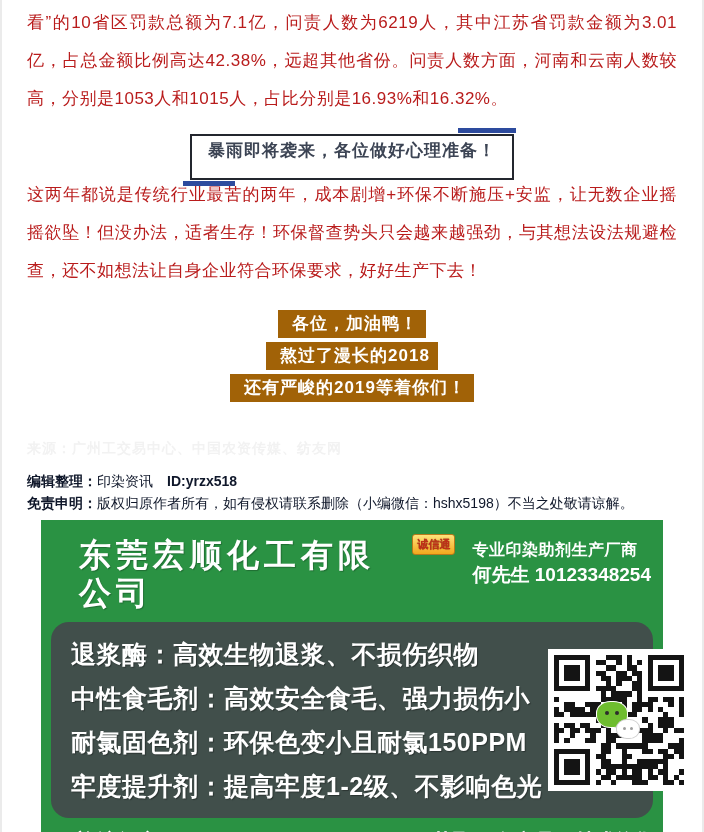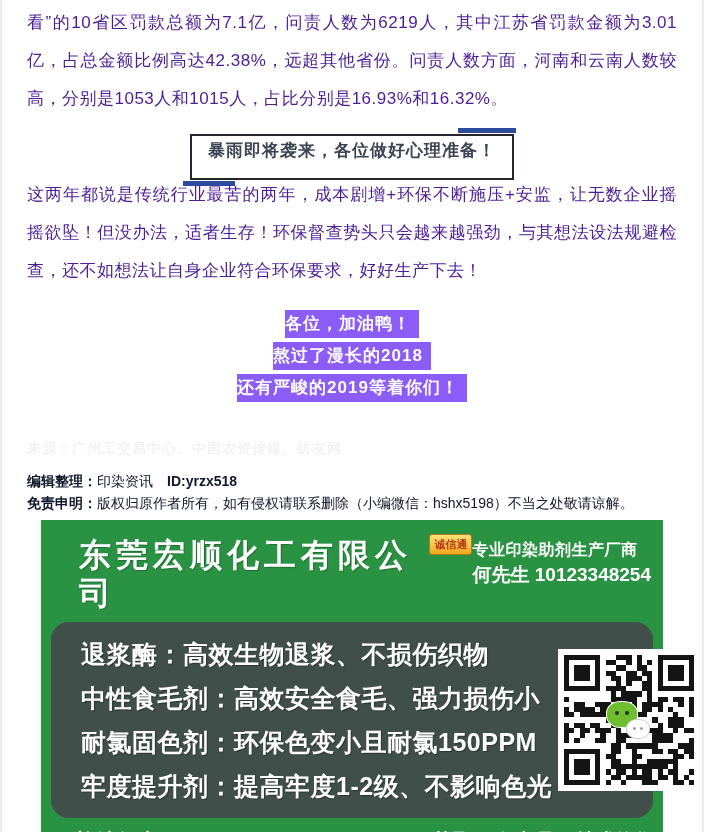--- a/index.html
+++ b/index.html
@@ -5,52 +5,52 @@
   * { margin:0; padding:0; box-sizing:border-box; }
   html,body { width:704px; height:832px; background:#ffffff; overflow:hidden; }
   body { font-family:"Liberation Sans","DejaVu Sans",sans-serif; color:#4a4a4a; position:relative; }
 
   .edge { position:absolute; top:0; bottom:0; width:2px; background:#ebebeb; }
   .edge.left { left:0; }
   .edge.right { right:0; }
 
   .page { padding:4px 27px 0 27px; }
 
-  .para { font-size:17px; line-height:38px; color:#4c1d95; text-align:justify; letter-spacing:0.5px; }
+  .para { font-size:17px; line-height:38px; color:#b91c1c; text-align:justify; letter-spacing:0.5px; }
 
   
   .callout-row { text-align:center; margin-top:16px; height:42px; }
   .callout-box { position:relative; display:inline-block; border:2px solid #23262e; padding:3px 16px 16px 16px; }
   .callout-text { font-size:17px; font-weight:bold; color:#3c4454; letter-spacing:1px; }
   .bar { position:absolute; height:5px; background:#2d4b9e; }
   .bar.top-right { top:-8px; right:-4px; width:58px; }
   .bar.bottom-left { bottom:-8px; left:-9px; width:52px; }
 
   
   .highlights { margin-top:20px; text-align:center; }
   .hl-line { margin:4px 0; }
-  .hl-chip { display:inline-block; background:#8b5cf6; color:#ffffff; font-weight:bold; font-size:17px; letter-spacing:1px; padding:2px 8px 3px 0; }
+  .hl-chip { display:inline-block; background:#a16207; color:#ffffff; font-weight:bold; font-size:17px; letter-spacing:1px; padding:2px 8px 3px 14px; }
 
   
   .source-line { margin-top:38px; font-size:14px; font-weight:bold; color:#f2f2f2; letter-spacing:1px; }
   .credits { margin-top:12px; font-size:14px; line-height:22px; color:#0f172a; }
   .credits .lbl { font-weight:bold; }
   .credits .id-tag { font-weight:bold; margin-left:14px; }
 
   
   .banner { margin:6px 14px 0 14px; background:#2a9243; padding:10px 10px 10px 10px; cursor:pointer; }
   .banner-head { display:flex; align-items:flex-start; padding:6px 2px 10px 28px; }
   .company-wrap { display:flex; align-items:flex-start; flex:1; }
   .company { font-size:32px; font-weight:bold; color:#ffffff; letter-spacing:5px; line-height:38px; text-shadow:1px 1px 1px rgba(0,0,0,0.25); }
-  .badge { margin:-2px 0 0 2px; background:linear-gradient(180deg,#ffe27a,#f2a81d); color:#c03018; font-size:11px; font-weight:normal; padding:2px 4px; border:1px solid #b8791a; border-radius:3px; white-space:nowrap; text-shadow:0 0 1px #7a2a10; }
+  .badge { margin:-2px 17px 0 2px; background:linear-gradient(180deg,#ffe27a,#f2a81d); color:#c03018; font-size:11px; font-weight:bold; padding:2px 4px; border:1px solid #b8791a; border-radius:3px; white-space:nowrap; text-shadow:0 0 1px #7a2a10; }
   .head-right { text-align:left; padding-top:2px; }
   .tagline { font-size:16px; font-weight:bold; color:#ffffff; line-height:24px; letter-spacing:0.5px; }
   .contact { font-size:19px; font-weight:bold; color:#ffffff; line-height:26px; }
 
-  .panel { background:#414f4b; border-radius:18px; display:flex; align-items:center; padding:10px 8px 10px 30px; height:196px; }
+  .panel { background:#414f4b; border-radius:18px; display:flex; align-items:center; padding:10px 8px 10px 20px; height:196px; }
   .products { flex:1; }
   .product-line { color:#ffffff; font-weight:bold; font-size:25px; line-height:44px; letter-spacing:0.5px; white-space:nowrap; text-shadow:1px 1px 1px rgba(0,0,0,0.35); }
 
   .qr-wrap { position:relative; width:142px; height:142px; background:#ffffff; padding:6px; flex:0 0 auto; margin-left:6px; }
   .qr-wrap svg { display:block; width:130px; height:130px; }
   .wechat-icon { position:absolute; left:50%; top:50%; width:46px; height:38px; transform:translate(-50%,-50%); }
   .wx-bubble-big { position:absolute; left:0; top:0; width:32px; height:27px; background:#6ebd2f; border-radius:45%; border:1px solid #fff; }
   .wx-bubble-big:after { content:""; position:absolute; left:4px; bottom:-4px; width:0; height:0; border:5px solid transparent; border-top-color:#6ebd2f; transform:rotate(18deg); }
   .wx-eye { position:absolute; width:4px; height:4px; background:#2c2c2c; border-radius:50%; top:9px; }
   .wx-eye.l { left:8px; } .wx-eye.r { left:18px; }

